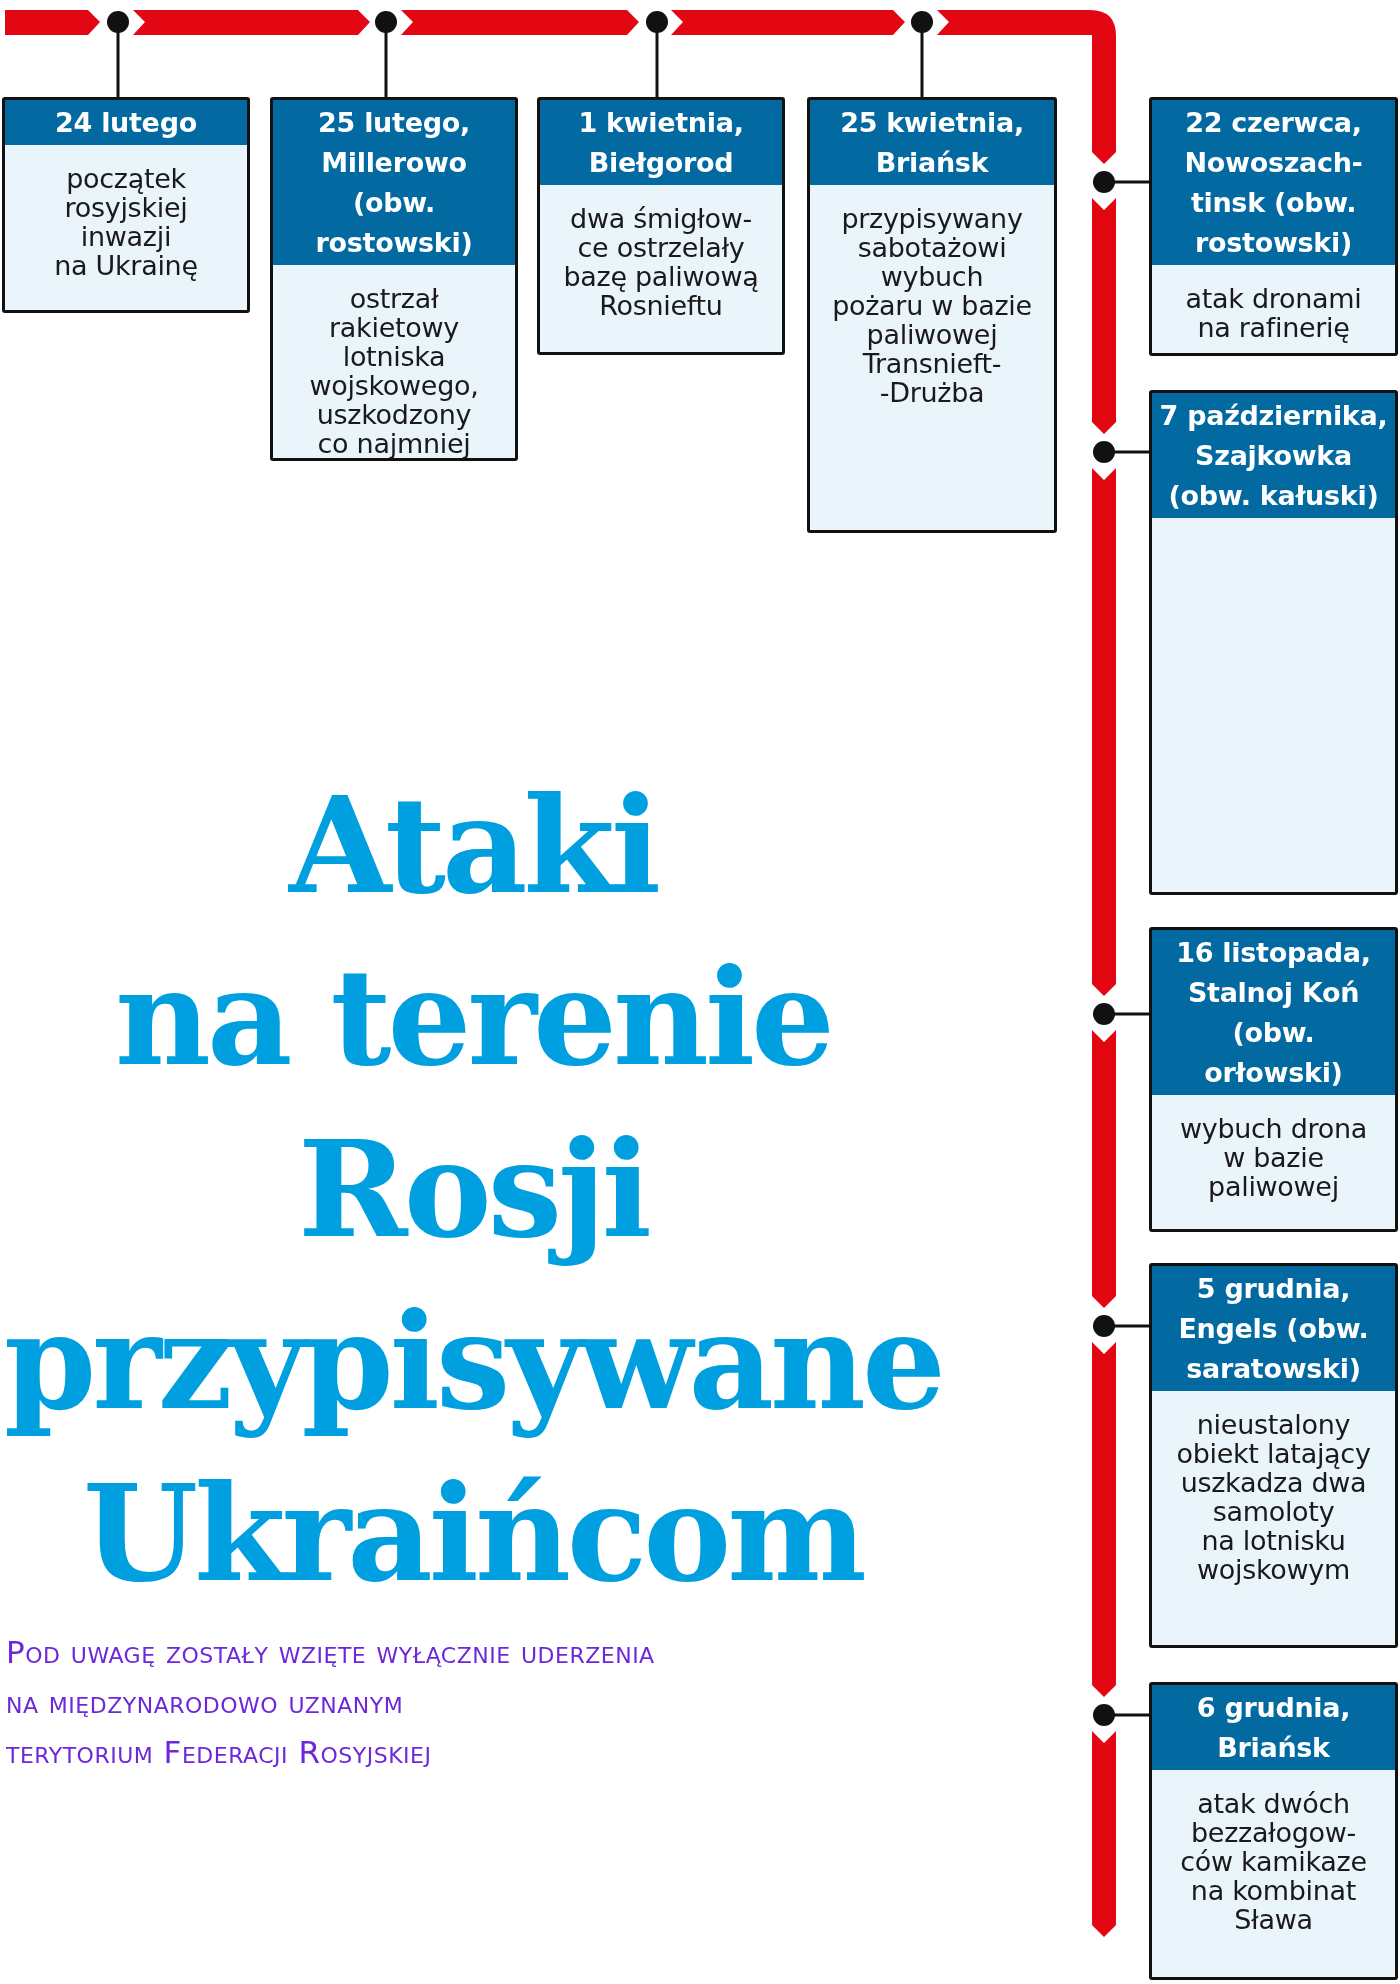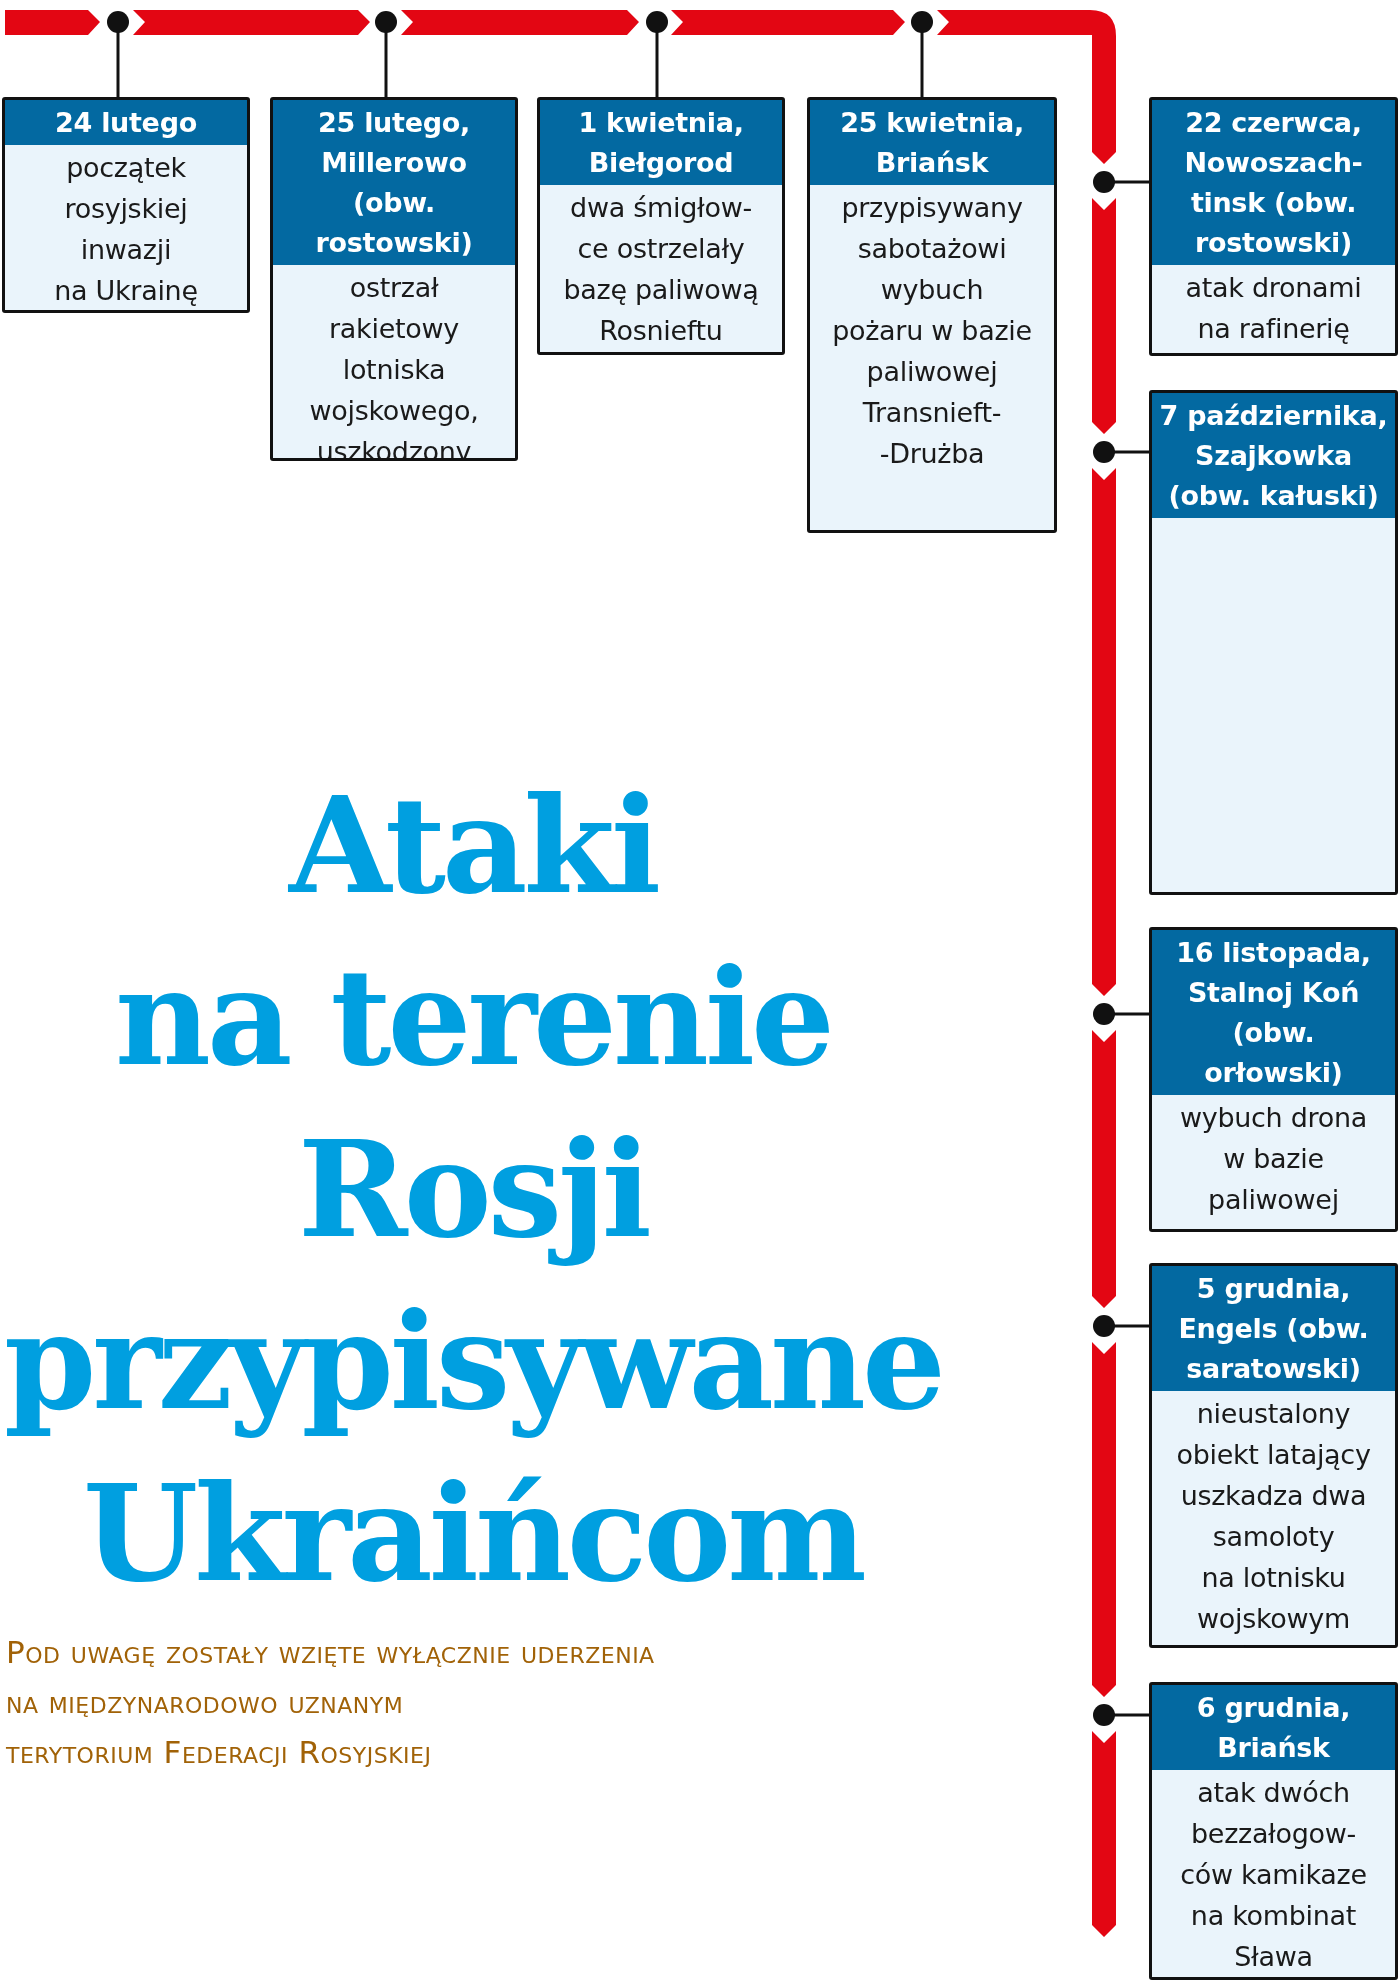--- a/index.html
+++ b/index.html
@@ -1,23 +1,23 @@
 <!DOCTYPE html>
 <html><head>
 <meta charset="utf-8">
 <style>
   html, body { margin:0; padding:0; background:#ffffff; }
   body { width:1400px; height:1984px; position:relative; overflow:hidden; font-family:"DejaVu Sans", sans-serif; }
   #canvas { position:absolute; left:0; top:0; width:1400px; height:1984px; }
   svg.track { position:absolute; left:0; top:0; width:1400px; height:1984px; }
   .box { position:absolute; border:3px solid #111; border-radius:3px; background:#eaf4fb; box-sizing:border-box; overflow:hidden; }
   .box .hdr { background:#0369a1; color:#ffffff; font-weight:bold; text-align:center; font-size:27px; line-height:40px; padding:3px 6px 2px; letter-spacing:-0.3px; white-space:pre-line; }
-  .box .body { color:#1a1a1a; text-align:center; font-size:27px; line-height:41px; padding:2px 6px; letter-spacing:-0.3px; white-space:pre-line; }
+  .box .body { color:#1a1a1a; text-align:center; font-size:27px; line-height:29px; padding:19px 6px; letter-spacing:-0.3px; white-space:pre-line; }
   .title { position:absolute; left:4px; top:760px; color:#009fe0; font-family:"DejaVu Serif", serif; font-weight:bold; font-size:132px; line-height:172px; letter-spacing:-4px; white-space:pre-line;text-align:center; }
-  .subtitle { position:absolute; left:6px; top:1627px; width:1040px; color:#a16207; font-size:31px; line-height:50px; font-variant:small-caps; letter-spacing:0.5px; white-space:pre-line; }
+  .subtitle { position:absolute; left:6px; top:1627px; width:1040px; color:#6d28d9; font-size:31px; line-height:50px; font-variant:small-caps; letter-spacing:0.5px; white-space:pre-line; }
 </style>
 </head>
 <body>
 
 <div id="canvas">
 
   <svg class="track" viewBox="0 0 1400 1984" xmlns="http://www.w3.org/2000/svg">
 
     <g fill="#e30613">
       <polygon points="5,10 88,10 100,22 88,35 5,35"></polygon>

